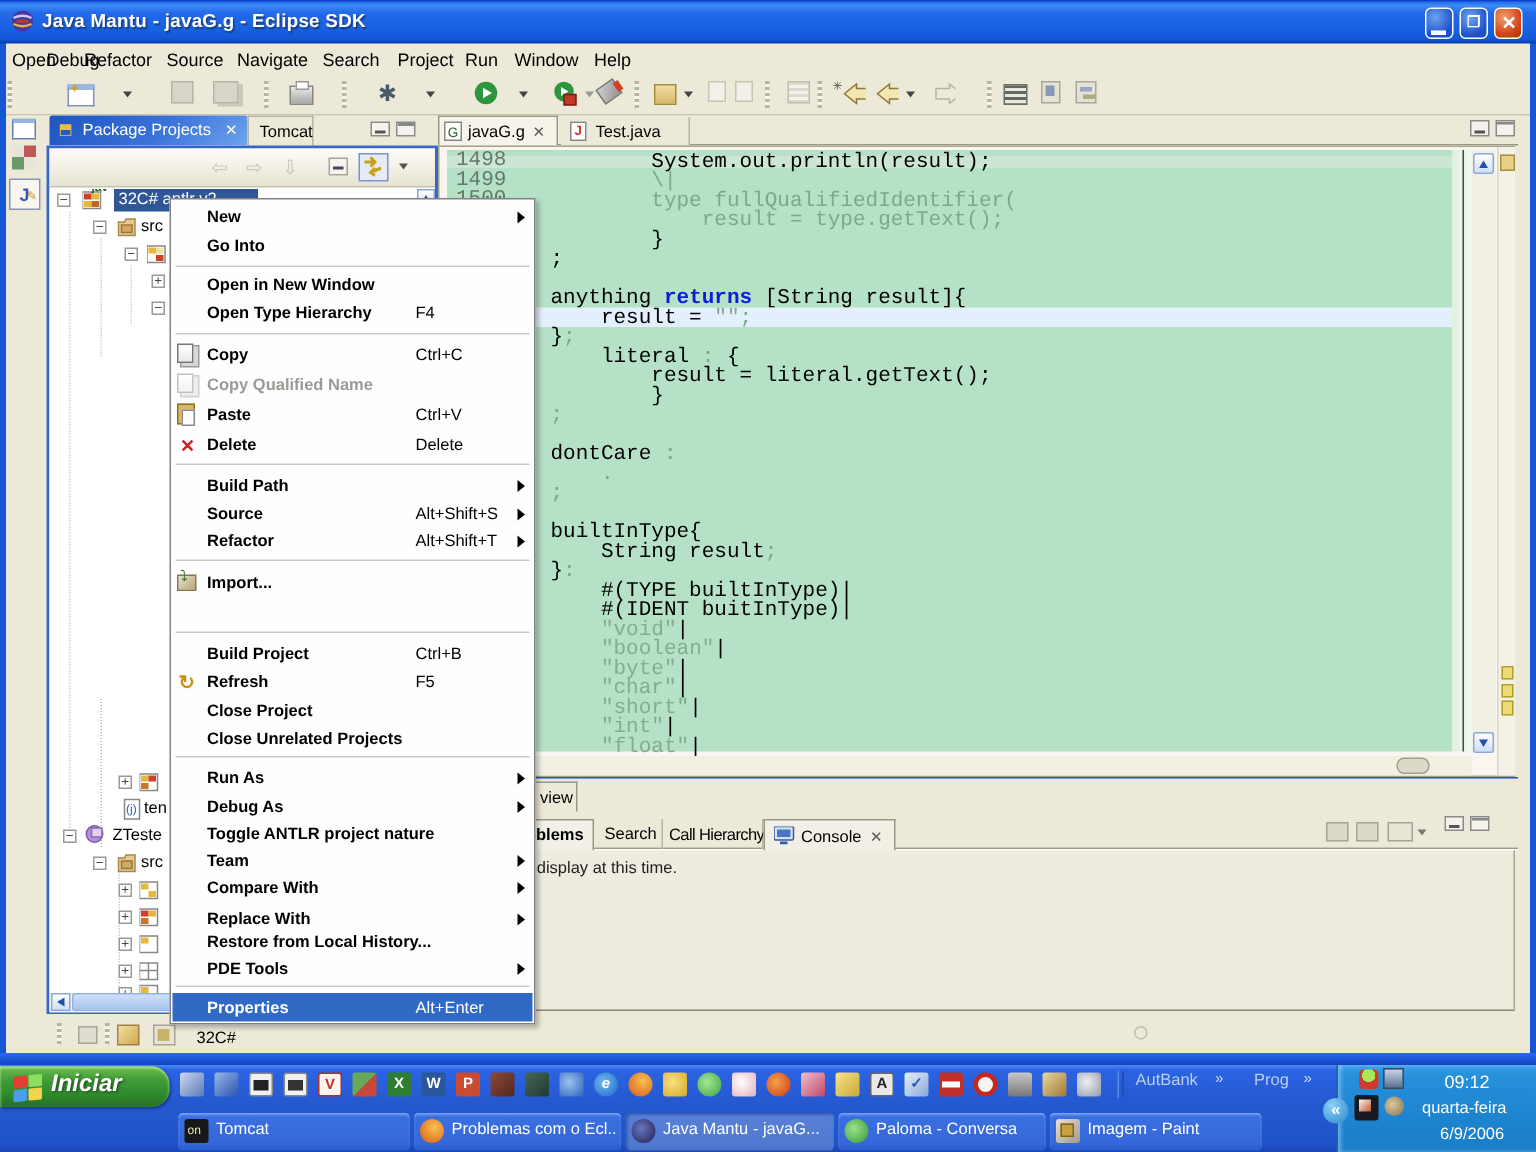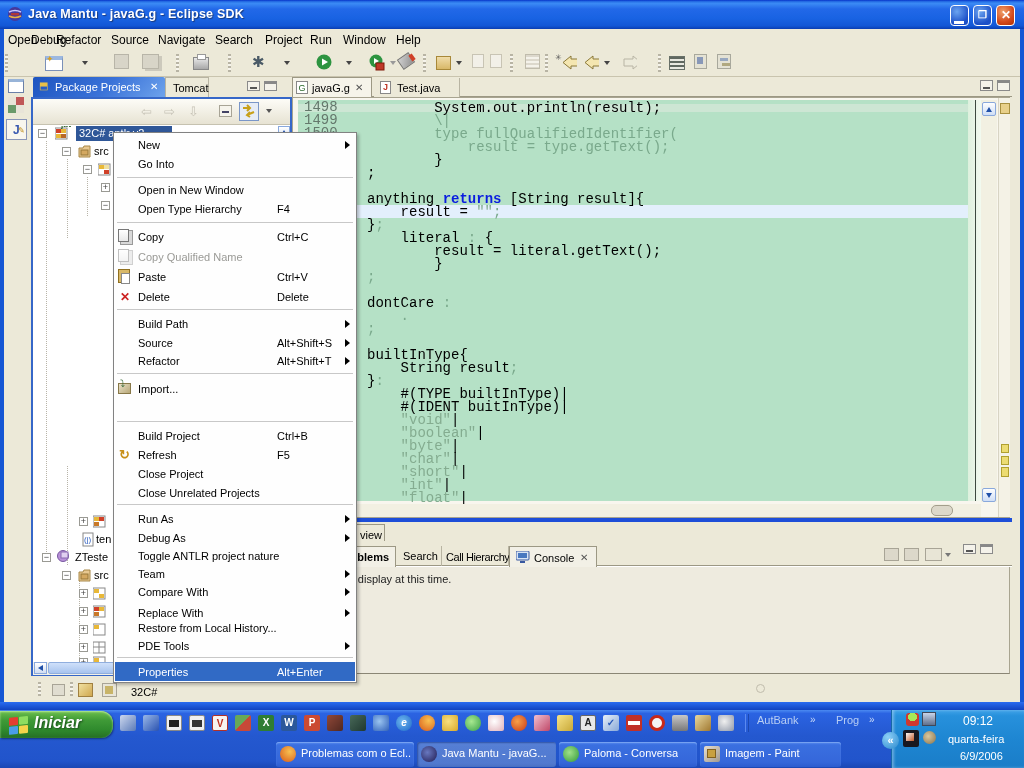--- a/index.html
+++ b/index.html
@@ -46,41 +46,41 @@
 #ed-right { position:absolute; left:675px; top:2px; width:13px; height:401px; background:linear-gradient(90deg,#ddf0dd,#f2faf0); }
 #ed-vsb { position:absolute; left:688px; top:2px; width:16px; height:402px; background:#f2f0e2; }
 .sbtn { position:absolute; left:1px; width:14px; height:14px; border-radius:2px; background:linear-gradient(180deg,#fefefe,#cfdef6); border:1px solid #89a8dc; }
 .sarr { position:absolute; left:3px; width:0; height:0; border-left:3px solid transparent; border-right:3px solid transparent; }
 .sarr.up { top:4px; border-bottom:5px solid #2050a8; }
 .sarr.down { top:4px; border-top:5px solid #2050a8; }
 #ovr { position:absolute; left:705px; top:0; width:12px; height:419px; background:#f4f2e6; border-left:1px solid #d8d4c4; }
 .ymark { position:absolute; left:2px; width:8px; height:9px; background:#ecdc72; border:1px solid #b0a030; }
 #ed-hsb { position:absolute; left:3px; top:406px; width:685px; height:13px; background:#f2f0e2; }
 #ed-hthumb { position:absolute; left:635px; top:1px; width:22px; height:11px; border-radius:5px; background:#dcd8ca; border:1px solid #a39e8c; }
-#ed-bottabs { left:292px; top:518px; width:720px; height:23px; background:#ece9d8; border-top:4px solid #1d4ed8; font-size:11px; }
+#ed-bottabs { left:292px; top:518px; width:720px; height:23px; background:#ece9d8; border-top:1px solid #1d4ed8; font-size:11px; }
 #ovtab { position:absolute; left:28px; top:2px; width:65px; height:21px; background:#ece9d8; border:1px solid #9c9884; border-bottom:none; }
 #code { position:absolute; left:74px; top:4px; width:600px; font-family:"Liberation Mono",monospace; font-size:14px; line-height:13px; white-space:pre; color:#000; }
 #lnum { position:absolute; left:11px; top:3px; font-family:"Liberation Mono",monospace; font-size:14px; line-height:13px; color:#64786c; white-space:pre; }
 .fade { color:#7aa98c; }
 .fadeg { color:#84ac90; }
 .kw { color:#0a1ddf; font-weight:bold; }
 #curline { position:absolute; left:5px; top:107px; width:670px; height:13px; background:#e3effc; }
 
 #cons-tabbar { left:292px; top:541px; width:720px; height:26px; background:#ece9d8; }
 #cons-body { left:292px; top:567px; width:718px; height:107px; background:#eeebdf; border-left:1px solid #a8a490; border-right:1px solid #a8a490; border-bottom:1px solid #8a8675; }
 .vdot { position:absolute; width:1px; background-image:linear-gradient(180deg,#b8b4a8 50%,transparent 50%); background-size:1px 2px; }
 .tgl { position:absolute; width:9px; height:9px; border:1px solid #9a9a94; background:#fff; font-size:9px; line-height:7px; text-align:center; color:#444; }
 .tico { position:absolute; width:14px; height:15px; }
 .tlab { position:absolute; font-size:11px; color:#000; }
 
 #statusbar { left:4px; top:676px; width:1016px; height:26px; background:#ece9d8; font-size:11px; }
 
 #ctx { left:113px; top:132px; width:244px; height:551px; background:#fefefe; border:1px solid #828282; box-shadow:2px 2px 3px rgba(0,0,0,.25); font-size:11px; z-index:50; }
 .mi { position:absolute; left:1px; width:240px; height:19px; }
-.mi .lab { position:absolute; left:23px; top:4px; }
+.mi .lab { position:absolute; left:23px; top:4px;font-weight:bold; }
 .mi .sc { position:absolute; left:162px; top:4px; }
 .mi .arr { position:absolute; right:5px; top:6px; width:0; height:0; border-top:4px solid transparent; border-bottom:4px solid transparent; border-left:5px solid #000; }
 .msep { position:absolute; left:3px; width:236px; height:1px; background:#c8c8c8; }
 .mico { position:absolute; left:3px; top:2px; width:16px; height:16px; }
 .gray { color:#9a9a96; }
 #ic-copy,#ic-copyq { background:linear-gradient(180deg,#fff,#e8e8e8); border:1px solid #777; width:11px; height:13px; box-shadow:3px 2px 0 #d8d8d8, 3px 2px 0 1px #999; }
 #ic-copyq { opacity:.45; }
 #ic-paste { background:#d8b868; border:1px solid #907020; width:12px; height:14px; }
 #ic-paste:after { content:""; position:absolute; left:2px; top:3px; width:7px; height:9px; background:#fff; border:1px solid #888; }
 #ic-del:after { content:"✕"; position:absolute; left:2px; top:1px; color:#cc2222; font-weight:bold; font-size:12px; }
@@ -626,20 +626,26 @@
     <div class="ql" style="left:649px;background:#f4f4f4;border-radius:8px;border:3px solid #c82818"></div>
     <div class="ql" style="left:672px;background:linear-gradient(180deg,#c8c8c8,#787878)"></div>
     <div class="ql" style="left:695px;background:linear-gradient(135deg,#e8d8a0,#a07830)"></div>
     <div class="ql" style="left:718px;background:radial-gradient(circle at 40% 40%,#f0f0f0,#9098a8)"></div>
     <div style="position:absolute;left:745px;top:4px;width:1px;height:18px;background:#5b8af0"></div>
       <div style="position:absolute;left:748px;top:4px;width:1px;height:18px;background:#1c48b0"></div>
       <span style="position:absolute;left:757px;top:4px;font-size:11px;color:#b8cef4">AutBank</span>
     <span style="position:absolute;left:810px;top:4px;font-size:10px;color:#cadbf8">»</span>
     <span style="position:absolute;left:836px;top:4px;font-size:11px;color:#b8cef4">Prog</span>
     <span style="position:absolute;left:869px;top:4px;font-size:10px;color:#cadbf8">»</span>
+    <div class="tkbtn" style="left:119px;width:154px">
+        <div class="ic" style="background:#181818">
+          <span style="color:#e8e8a8;font-size:8px;position:absolute;left:2px;top:3px">on</span>
+        </div>
+        <div class="tx">Tomcat</div>
+      </div>
     <div class="tkbtn" style="left:276px;width:138px">
         <div class="ic" style="background:radial-gradient(circle at 60% 35%,#f8c050,#d85818);border-radius:8px"></div>
         <div class="tx" style="width:110px">Problemas com o Ecl...</div>
       </div>
     <div class="tkbtn" style="left:417px;width:139px;background:linear-gradient(180deg,#6189dc 0%,#557ed4 15%,#5079cf 85%,#4a71c4 100%);box-shadow:inset 1px 1px 2px #2c4fa0">
         <div class="ic" style="background:radial-gradient(circle at 40% 40%,#6878c0,#201a50);border-radius:8px"></div>
         <div class="tx" style="width:110px">Java Mantu - javaG...</div>
       </div>
     <div class="tkbtn" style="left:559px;width:138px">
         <div class="ic" style="background:radial-gradient(circle at 40% 40%,#a0e088,#2f9838);border-radius:8px"></div>

